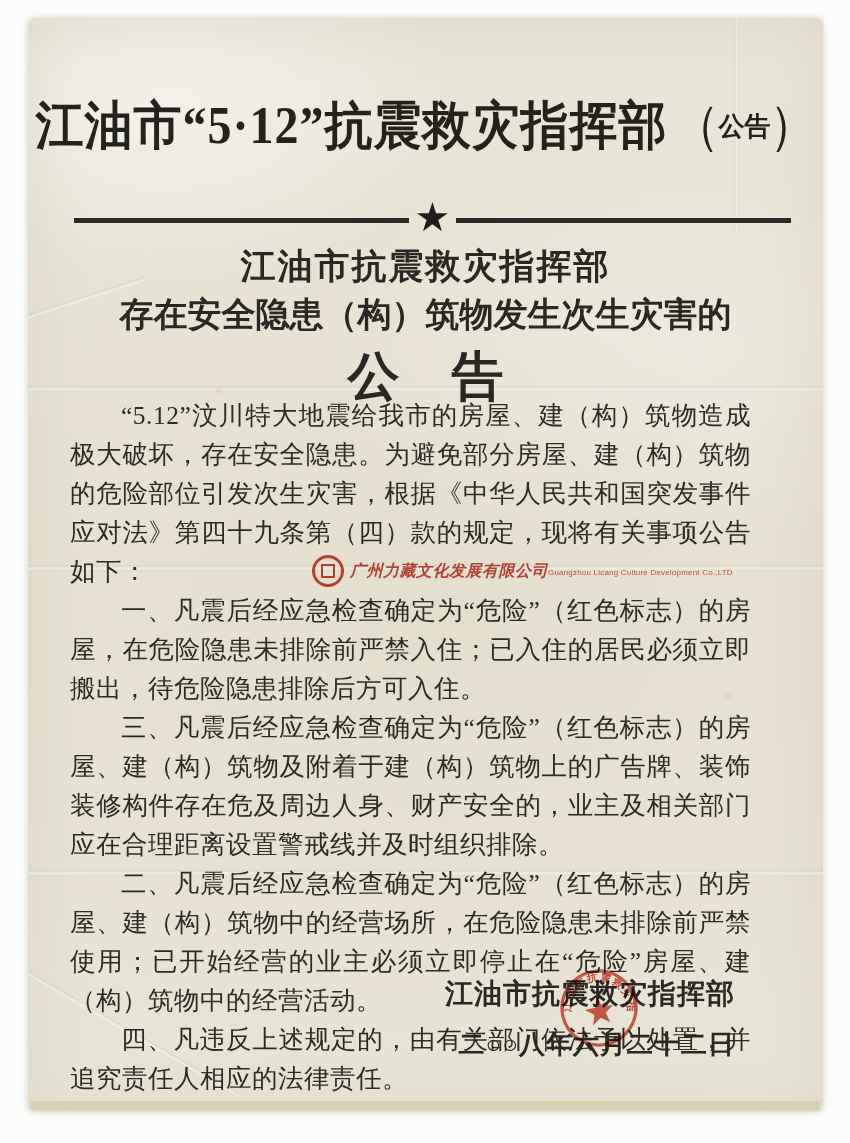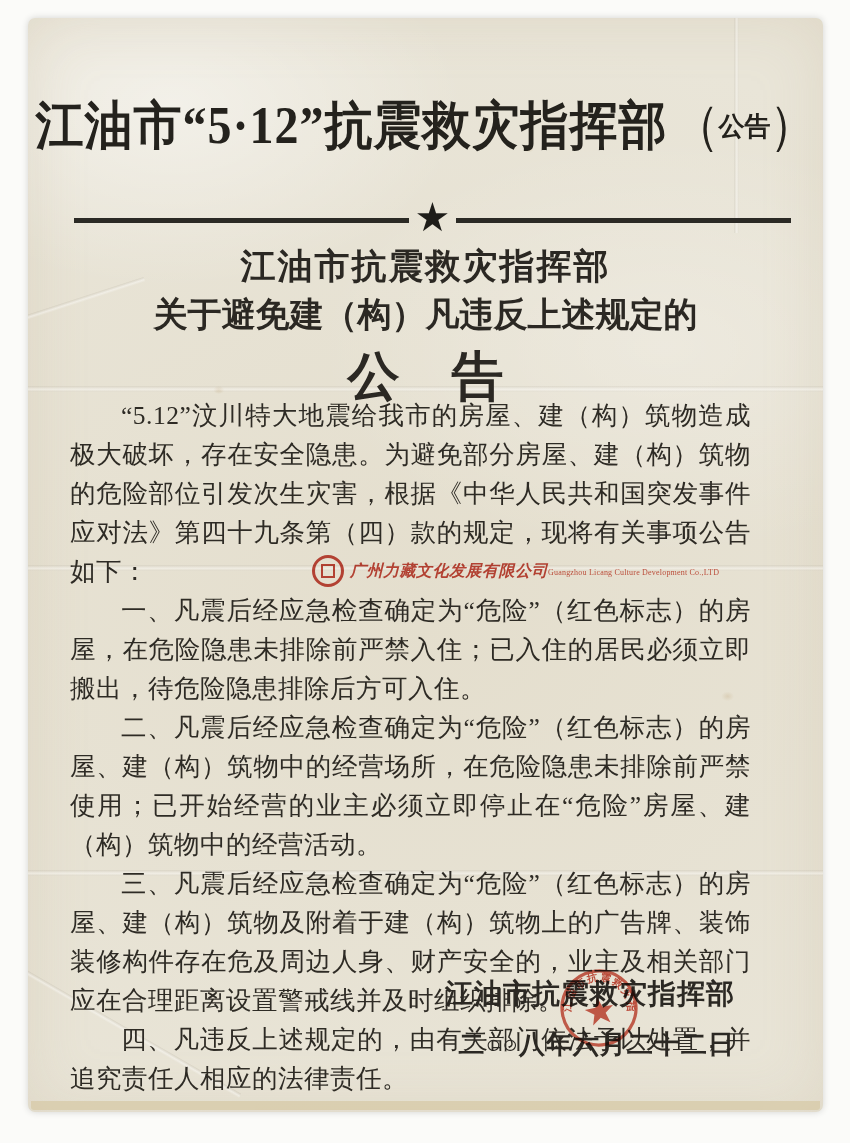--- a/index.html
+++ b/index.html
@@ -84,21 +84,21 @@
     display:flex;align-items:center;justify-content:center;flex:0 0 auto;
   }
   .wm-sq{width:10px;height:10px;border:2px solid #c23a2c;}
   .wm-text{display:flex;flex-direction:row;line-height:1;}
   .wm-cn{
     font-size:16px;font-weight:800;color:#c23a2c;letter-spacing:.5px;
     font-style:italic;white-space:nowrap;
   }
   .wm-en{
     font-size:8px;color:#cc4a38;letter-spacing:.2px;margin-top:6px;white-space:nowrap;
-    font-family:Liberation Serif, serif;
+    font-family:Liberation Sans, sans-serif;
   }
   
   .seal{
     position:absolute;left:529px;top:948px;width:84px;height:84px;
     mix-blend-mode:multiply;opacity:.9;transform:rotate(-10deg);pointer-events:none;
   }
   .seal svg{width:100%;height:100%;}
   .seal text{
     font-size:10.5px;font-weight:700;fill:#c8402f;letter-spacing:1.5px;
     font-family:"Liberation Serif","DejaVu Serif",serif;
@@ -127,29 +127,29 @@
     </div>
 
     <div class="divider">
       <span class="rule"></span>
       <span class="star">★</span>
       <span class="rule"></span>
     </div>
 
     <div class="doc-title">
       <div class="dt1">江油市抗震救灾指挥部</div>
-      <div class="dt2">关于避免建（构）凡违反上述规定的</div>
+      <div class="dt2">存在安全隐患（构）筑物发生次生灾害的</div>
       <div class="dt3">公　告</div>
     </div>
 
     <div class="body">
       <p>“5.12”汶川特大地震给我市的房屋、建（构）筑物造成极大破坏，存在安全隐患。为避免部分房屋、建（构）筑物的危险部位引发次生灾害，根据《中华人民共和国突发事件应对法》第四十九条第（四）款的规定，现将有关事项公告如下：</p>
       <p>一、凡震后经应急检查确定为“危险”（红色标志）的房屋，在危险隐患未排除前严禁入住；已入住的居民必须立即搬出，待危险隐患排除后方可入住。</p>
+      <p>三、凡震后经应急检查确定为“危险”（红色标志）的房屋、建（构）筑物及附着于建（构）筑物上的广告牌、装饰装修构件存在危及周边人身、财产安全的，业主及相关部门应在合理距离设置警戒线并及时组织排除。</p>
       <p>二、凡震后经应急检查确定为“危险”（红色标志）的房屋、建（构）筑物中的经营场所，在危险隐患未排除前严禁使用；已开始经营的业主必须立即停止在“危险”房屋、建（构）筑物中的经营活动。</p>
-      <p>三、凡震后经应急检查确定为“危险”（红色标志）的房屋、建（构）筑物及附着于建（构）筑物上的广告牌、装饰装修构件存在危及周边人身、财产安全的，业主及相关部门应在合理距离设置警戒线并及时组织排除。</p>
       <p>四、凡违反上述规定的，由有关部门依法予以处置，并追究责任人相应的法律责任。</p>
     </div>
 
     <div class="signature">
       <div class="sig-org">江油市抗震救灾指挥部</div>
       <div class="sig-date">二○○八年六月二十二日</div>
     </div>
 
     <div class="watermark">
       <span class="wm-logo">

